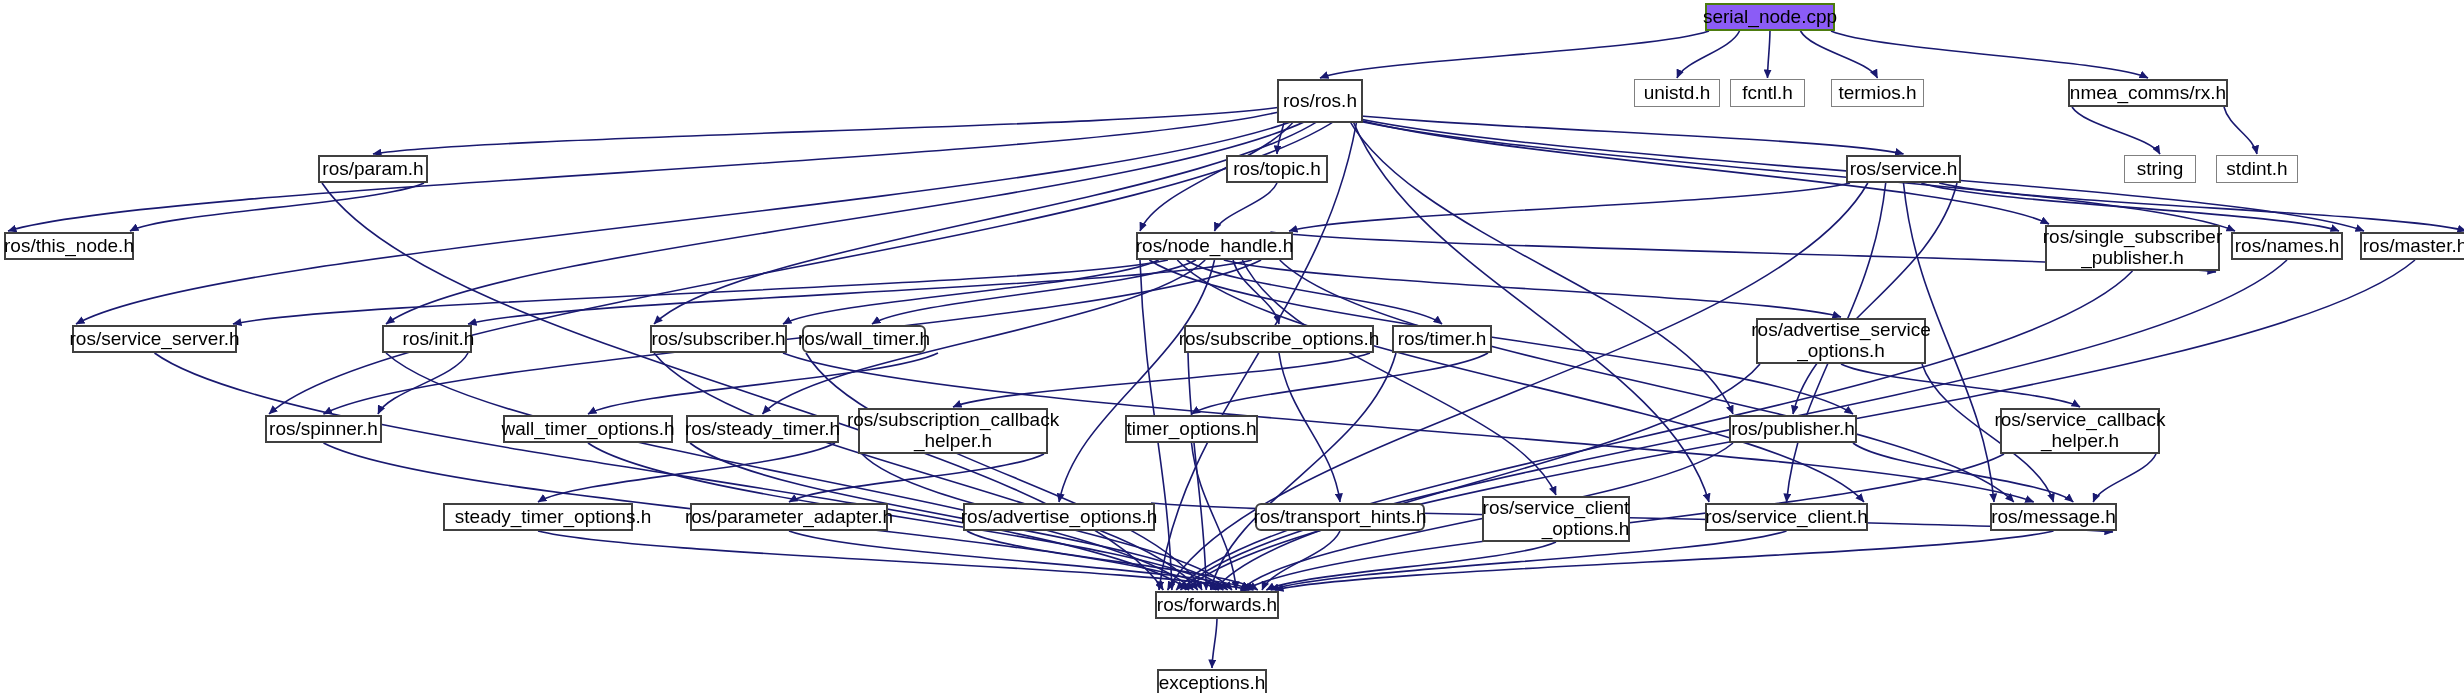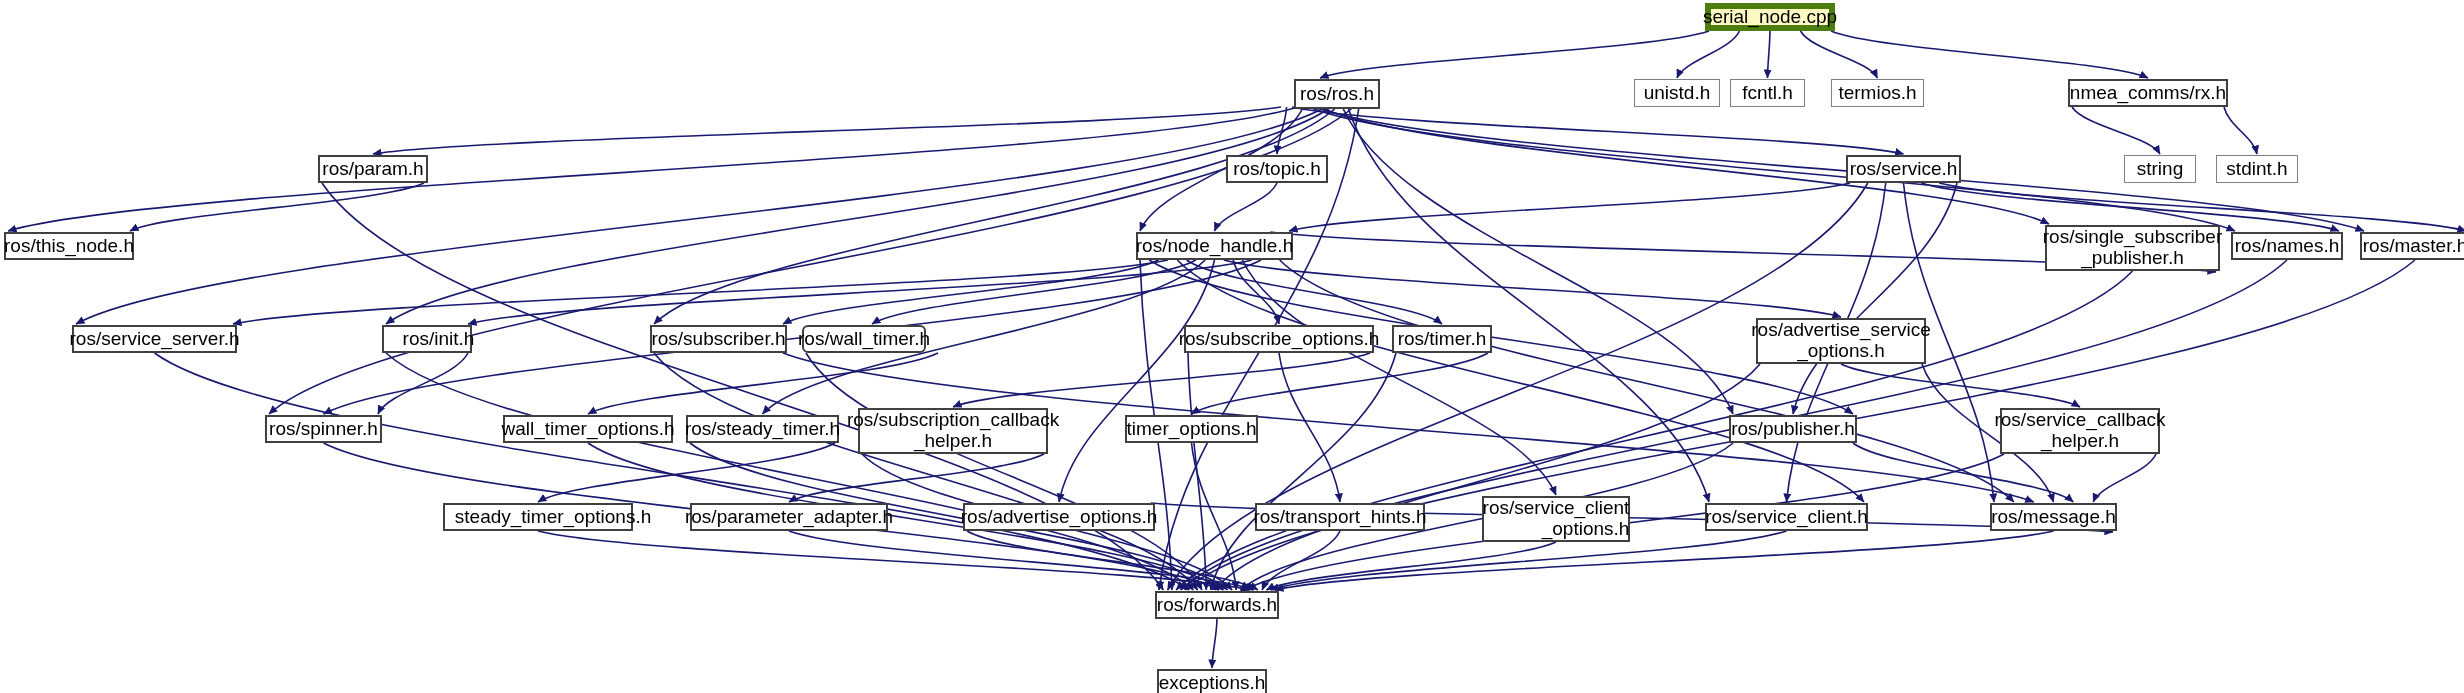--- a/index.html
+++ b/index.html
@@ -37,22 +37,22 @@
     border: 1px solid #808080;
     white-space: pre-line;
     padding: 0 6px;
     z-index: 5;
     cursor: pointer;
   }
   .node.strong {
     border: 2px solid #404040;
   }
   .node.root {
-    background: #fef9c3;
-    border: 6px solid #4d7c0f;
+    background: #8b5cf6;
+    border: 2px solid #4d7c0f;
   }
 </style>
 </head>
 <body>
 
 <div id="graph">
   <svg id="edge-layer" viewBox="0 0 2464 693" preserveAspectRatio="none">
     <defs>
       <marker id="arrow" markerWidth="9" markerHeight="8" refX="8.5" refY="4" orient="auto" markerUnits="userSpaceOnUse">
         <path d="M0,0 L9,4 L0,8 z" fill="#191970"></path>
@@ -142,21 +142,21 @@
         <path d="M1151.0,503.0 C1279.9,515.2 1997.6,521.0 2113.0,532.0" marker-end="url(#arrow)"></path>
         <path d="M1340.0,531.0 C1328.6,555.8 1271.5,567.6 1262.1,590.0" marker-end="url(#arrow)"></path>
         <path d="M1556.0,542.0 C1513.4,562.2 1301.2,571.8 1266.4,590.0" marker-end="url(#arrow)"></path>
         <path d="M1786.5,531.0 C1711.1,555.8 1332.6,567.6 1270.7,590.0" marker-end="url(#arrow)"></path>
         <path d="M2053.5,531.0 C1946.6,555.8 1368.4,567.6 1275.0,590.0" marker-end="url(#arrow)"></path>
         <path d="M1217.0,619.0 C1216.3,639.6 1212.6,649.4 1212.0,668.0" marker-end="url(#arrow)"></path>
       </g>
   </svg>
   <div id="nodes">
       <div class="node root" style="left: 1705px; top: 3px; width: 130px; height: 28px;">serial_node.cpp</div>
-      <div class="node strong" style="left: 1277px; top: 79px; width: 86px; height: 30px; margin-left: 17px;">ros/ros.h</div>
+      <div class="node strong" style="left: 1277px; top: 79px; width: 86px; height: 44px;">ros/ros.h</div>
       <div class="node" style="left: 1634px; top: 79px; width: 86px; height: 28px;">unistd.h</div>
       <div class="node" style="left: 1730px; top: 79px; width: 75px; height: 28px;">fcntl.h</div>
       <div class="node" style="left: 1831px; top: 79px; width: 93px; height: 28px;">termios.h</div>
       <div class="node strong" style="left: 2068px; top: 79px; width: 160px; height: 28px;">nmea_comms/rx.h</div>
       <div class="node strong" style="left: 318px; top: 155px; width: 110px; height: 28px; text-align: right;">ros/param.h</div>
       <div class="node strong" style="left: 1226px; top: 155px; width: 102px; height: 28px;">ros/topic.h</div>
       <div class="node strong" style="left: 1846px; top: 155px; width: 115px; height: 28px;">ros/service.h</div>
       <div class="node" style="left: 2124px; top: 155px; width: 72px; height: 28px;">string</div>
       <div class="node" style="left: 2216px; top: 155px; width: 82px; height: 28px;">stdint.h</div>
       <div class="node strong" style="left: 4px; top: 232px; width: 130px; height: 28px;">ros/this_node.h</div>
@@ -178,21 +178,21 @@
       <div class="node strong" style="left: 686px; top: 415px; width: 153px; height: 28px;">ros/steady_timer.h</div>
       <div class="node strong" style="left: 858px; top: 408px; width: 190px; height: 46px;">ros/subscription_callback
 _helper.h</div>
       <div class="node strong" style="left: 1125px; top: 415px; width: 133px; height: 28px;">timer_options.h</div>
       <div class="node strong" style="left: 1729px; top: 415px; width: 128px; height: 28px;">ros/publisher.h</div>
       <div class="node strong" style="left: 2000px; top: 408px; width: 160px; height: 46px;">ros/service_callback
 _helper.h</div>
       <div class="node strong" style="left: 443px; top: 503px; width: 190px; height: 28px; padding-left: 36px;">steady_timer_options.h</div>
       <div class="node strong" style="left: 690px; top: 503px; width: 198px; height: 28px;">ros/parameter_adapter.h</div>
       <div class="node strong" style="left: 963px; top: 503px; width: 192px; height: 28px;">ros/advertise_options.h</div>
-      <div class="node strong" style="left: 1255px; top: 503px; width: 170px; height: 28px;">ros/transport_hints.h</div>
+      <div class="node strong" style="left: 1255px; top: 503px; width: 170px; height: 28px; border-radius: 6px;">ros/transport_hints.h</div>
       <div class="node strong" style="left: 1482px; top: 496px; width: 148px; height: 46px; text-align: right;">ros/service_client
 _options.h</div>
       <div class="node strong" style="left: 1705px; top: 503px; width: 163px; height: 28px;">ros/service_client.h</div>
       <div class="node strong" style="left: 1990px; top: 503px; width: 127px; height: 28px;">ros/message.h</div>
       <div class="node strong" style="left: 1155px; top: 591px; width: 124px; height: 28px;">ros/forwards.h</div>
       <div class="node strong" style="left: 1157px; top: 669px; width: 110px; height: 28px;">exceptions.h</div>
     </div>
 </div>
 
 </body></html>

